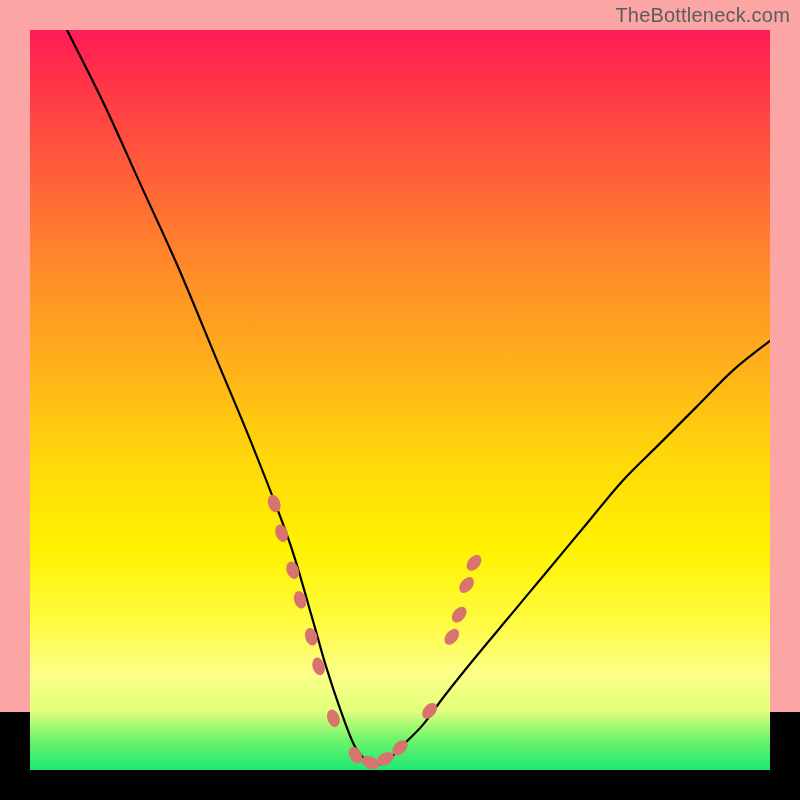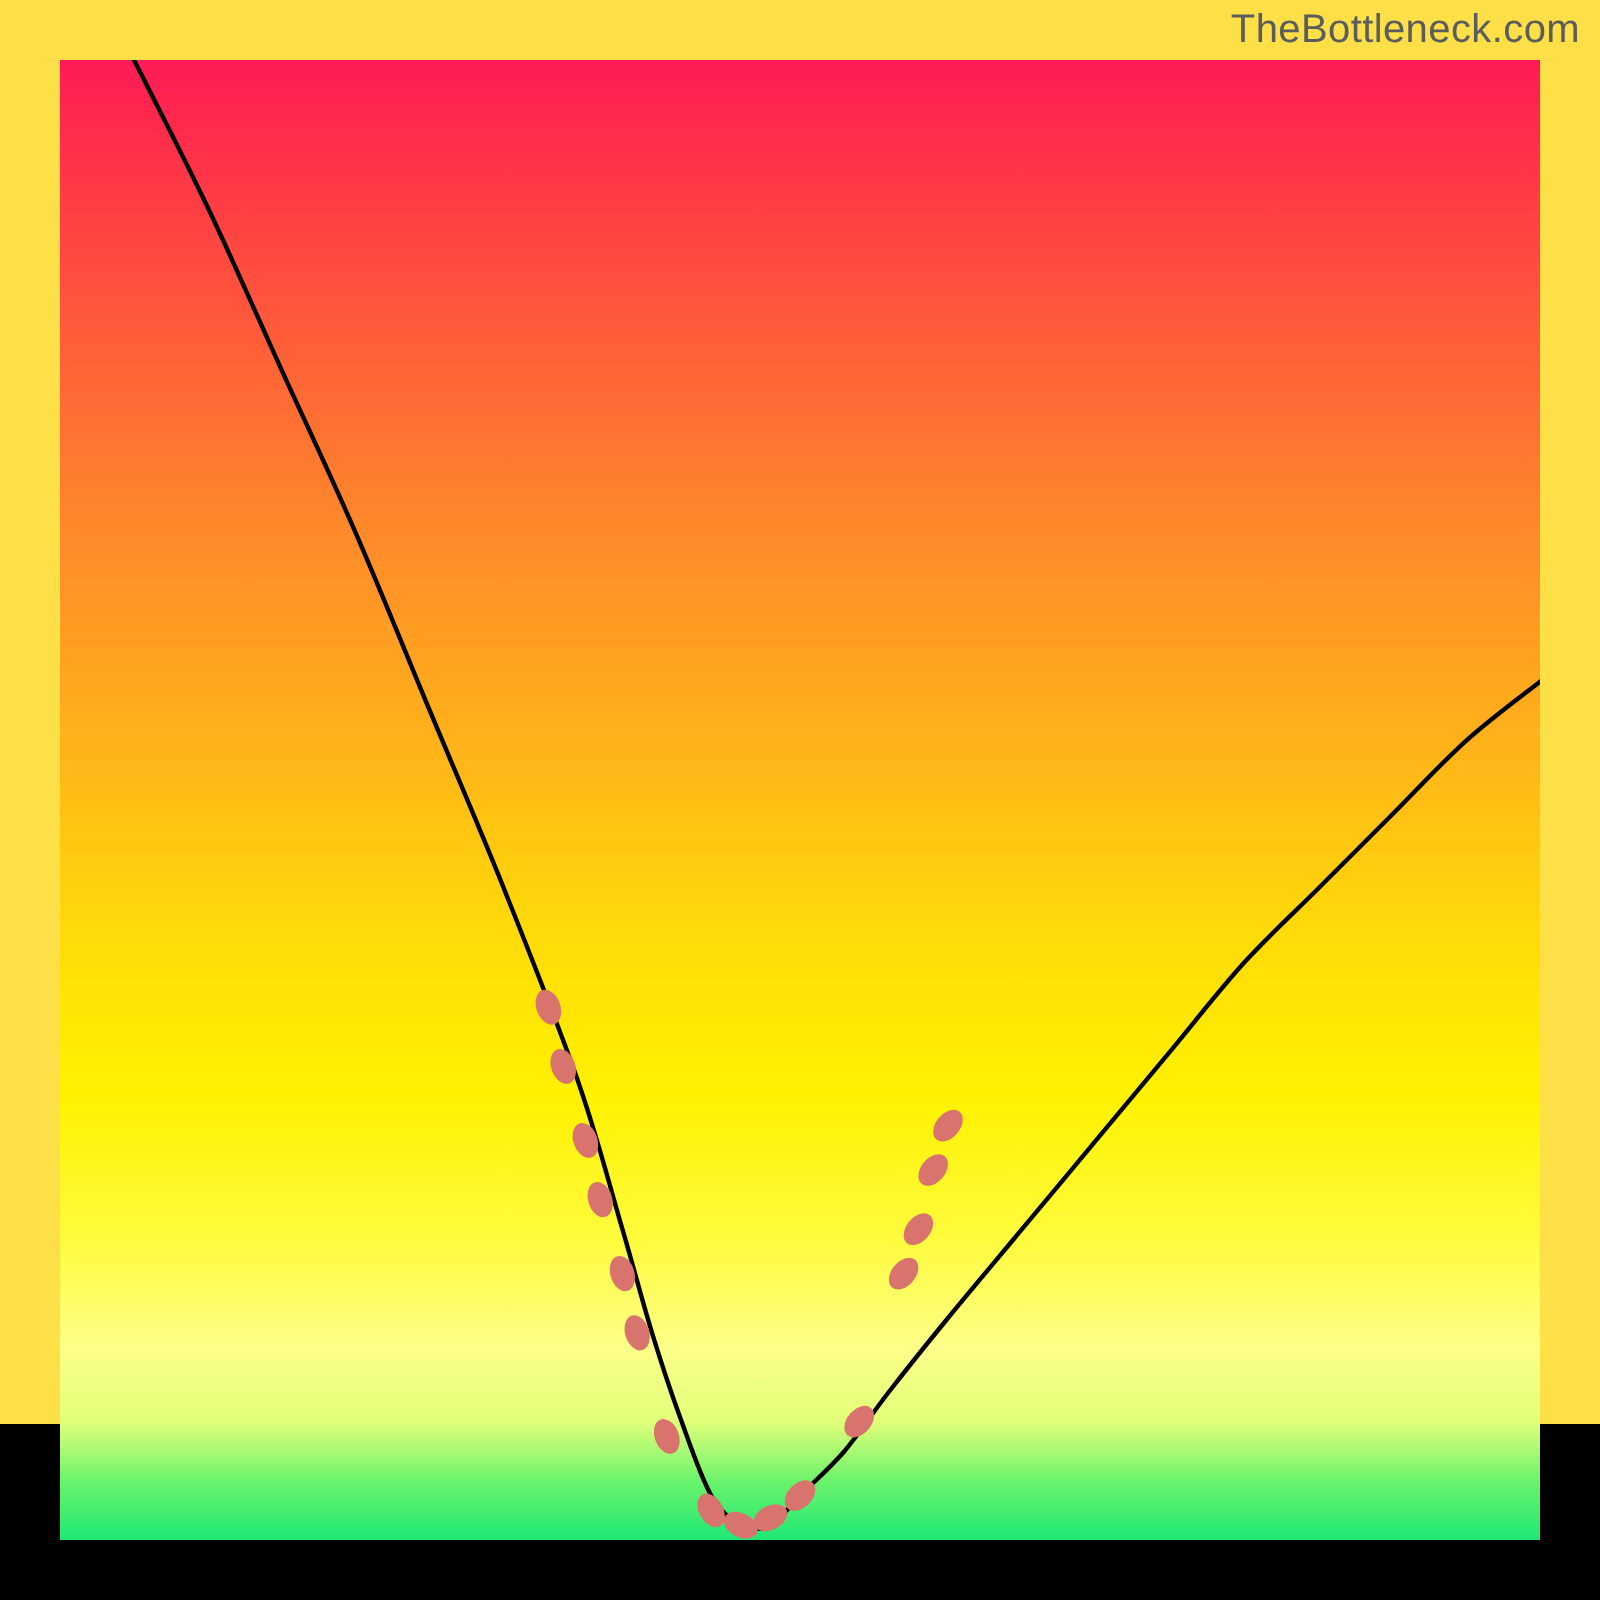--- a/index.html
+++ b/index.html
@@ -1,21 +1,21 @@
 <!DOCTYPE html>
 <html><head>
 <meta charset="utf-8">
 <style>
   * { margin: 0; padding: 0; box-sizing: border-box; }
   html, body { width: 800px; height: 800px; overflow: hidden; background: #000; }
   .frame {
     position: relative;
     width: 800px;
     height: 712px;
-    background: #fde047;
+    background: #fca5a5;
   }
   .plot-area {
     position: absolute;
     left: 30px;
     top: 30px;
     width: 740px;
     height: 740px;
     background: linear-gradient(to bottom,
       #ff1a56 0%,
       #ff3049 6%,

